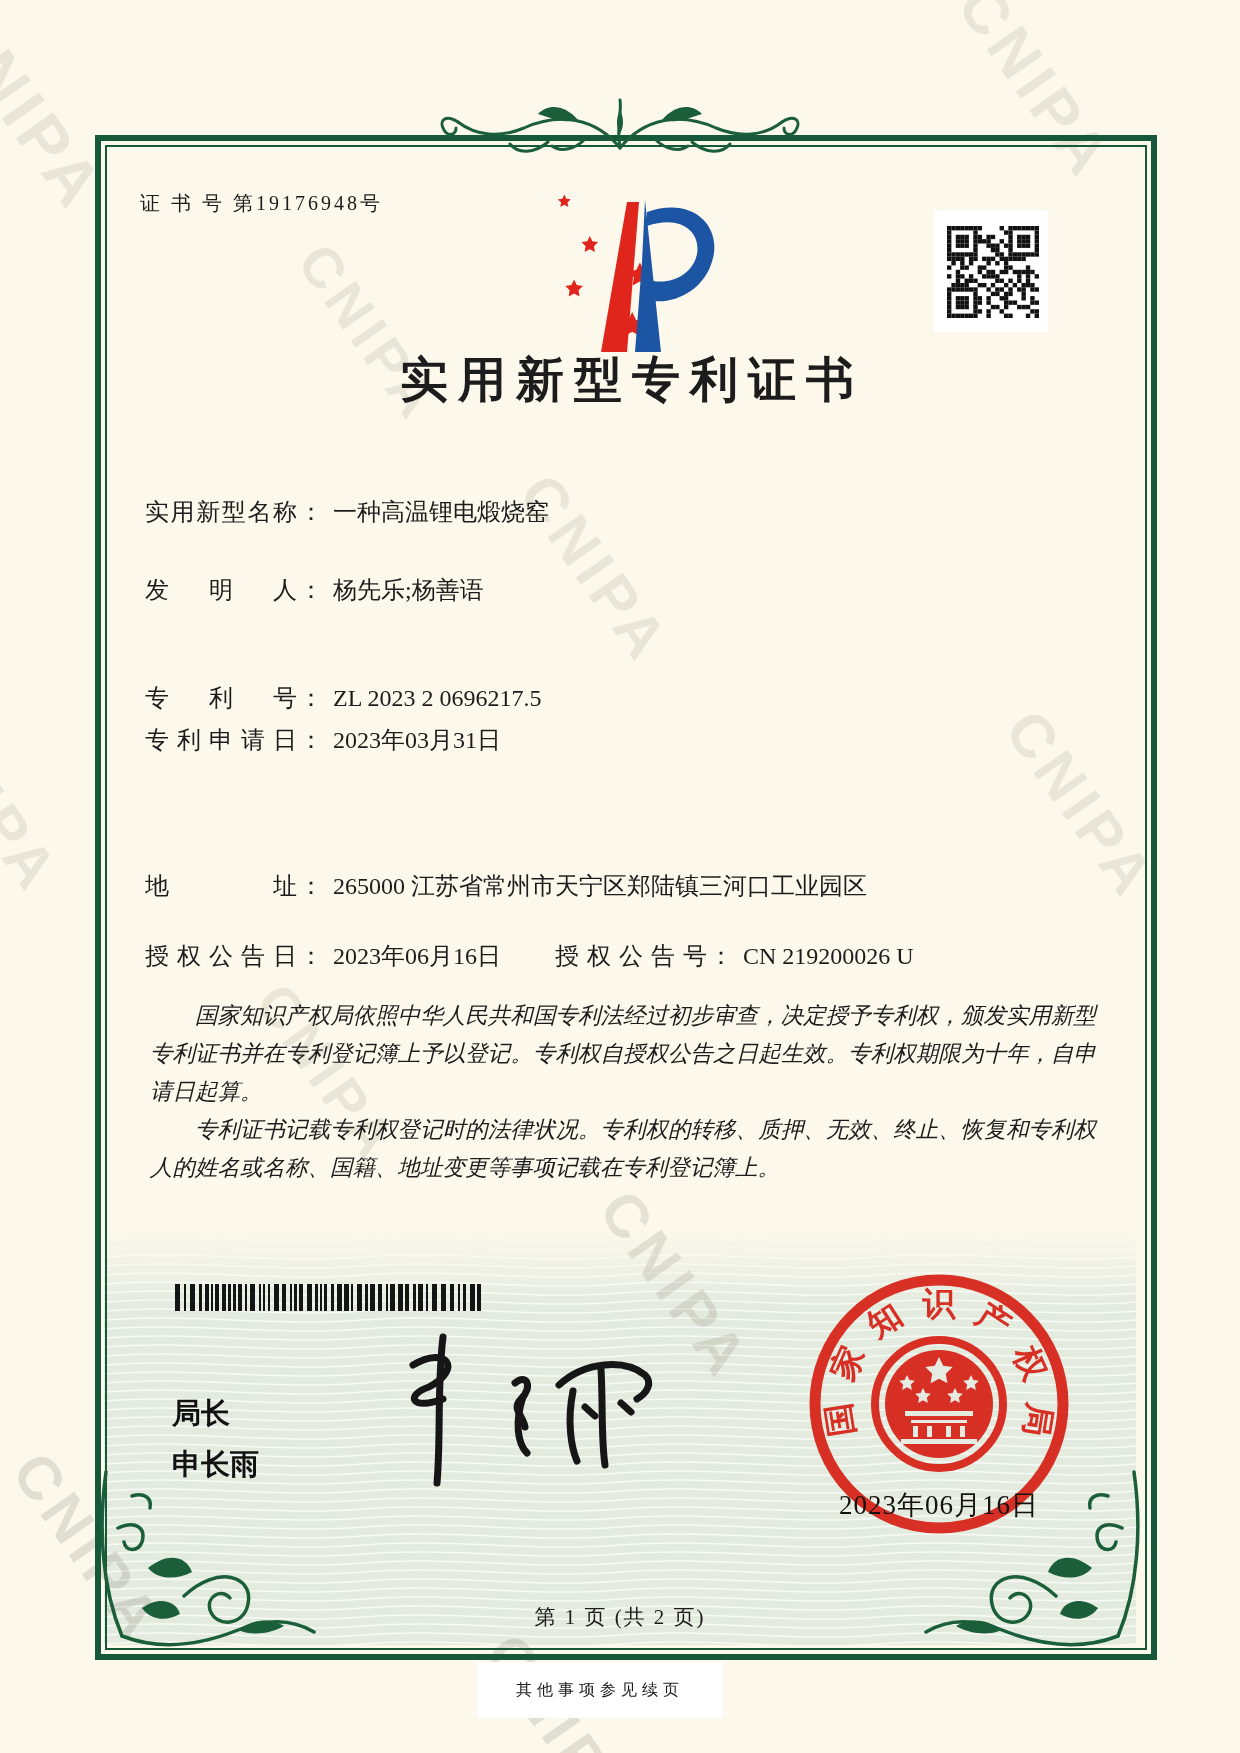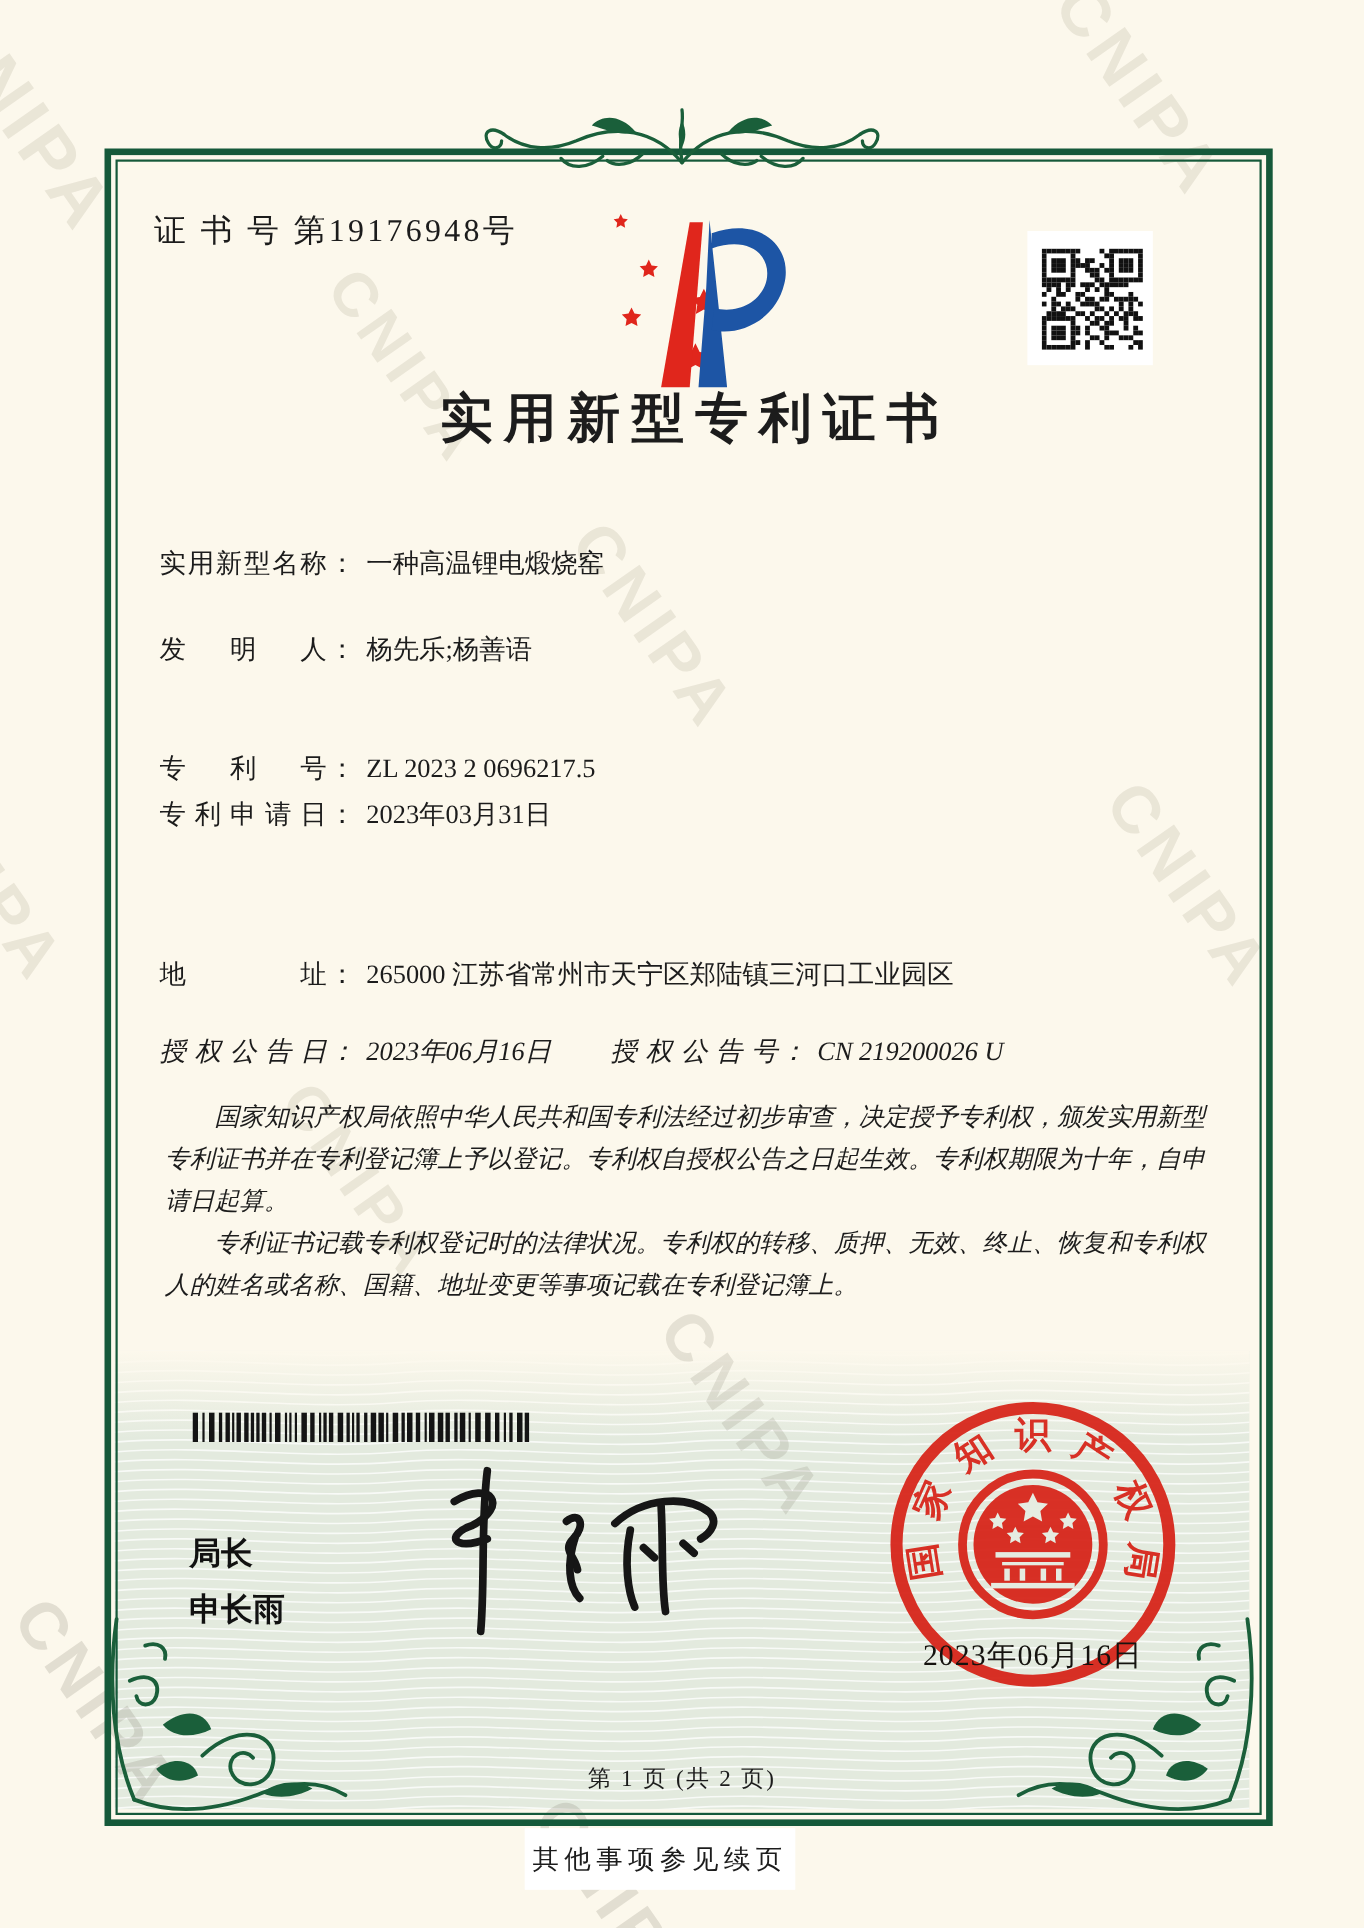--- a/index.html
+++ b/index.html
@@ -15,21 +15,21 @@
   .band{position:absolute;left:104px;top:1228px;width:1032px;height:417px;z-index:1;}
   .band-fade{position:absolute;left:104px;top:1228px;width:1032px;height:80px;z-index:1;
       background:linear-gradient(#fcf8ec,rgba(252,248,236,0));}
 
   
   .frame{position:absolute;left:95px;top:135px;width:1050px;height:1513px;
          border:6px solid #15593a;z-index:3;}
   .frame-inner{position:absolute;inset:4px;border:2px solid #15593a;}
   .ornament{position:absolute;z-index:4;}
 
-  .certno{position:absolute;left:140px;top:190px;font-size:29px;letter-spacing:3px;z-index:5;}
+  .certno{position:absolute;left:140px;top:190px;font-size:20px;letter-spacing:3px;z-index:5;}
 
   .logo{position:absolute;left:515px;top:192px;z-index:5;}
 
   .qrbox{position:absolute;left:934px;top:210px;width:114px;height:122px;background:#fff;z-index:5;}
   .qr{position:absolute;left:947px;top:226px;z-index:6;}
 
   .title{position:absolute;left:0;top:348px;width:1240px;text-align:center;
          font-size:48px;font-weight:bold;letter-spacing:10px;z-index:5;padding-left:12px;}
 
   .frow{position:absolute;left:145px;width:960px;font-size:24px;z-index:5;white-space:nowrap;}
@@ -49,21 +49,21 @@
   .sig{position:absolute;left:375px;top:1333px;z-index:5;}
 
   .seal{position:absolute;left:794px;top:1259px;z-index:5;}
   .sealdate{position:absolute;left:794px;top:1487px;width:290px;text-align:center;
             font-size:27px;color:#15130f;z-index:6;letter-spacing:1px;}
 
   .pageinfo{position:absolute;left:0;top:1603px;width:1240px;text-align:center;
             font-size:21px;z-index:5;letter-spacing:2px;}
   .contbox{position:absolute;left:477px;top:1662px;width:246px;height:56px;background:#ffffff;
            display:flex;align-items:center;justify-content:center;z-index:5;
-           font-size:24px;letter-spacing:5px;}
+           font-size:16px;letter-spacing:5px;}
 </style>
 </head>
 <body>
 
 <div class="page">
 
   <svg class="band" id="waveband" viewBox="0 0 1032 417">
       <rect width="1032" height="417" fill="#e3eade"></rect>
       <path d="M0,2 C86,-5 172,9 258,2 C344,-5 430,9 516,2 C602,-5 688,9 774,2 C860,-5 946,9 1032,2" fill="none" stroke="rgba(255,255,255,0.75)" stroke-width="1.5"></path>
       <path d="M0,11 C86,4 172,18 258,11 C344,4 430,18 516,11 C602,4 688,18 774,11 C860,4 946,18 1032,11" fill="none" stroke="rgba(255,255,255,0.75)" stroke-width="1.5"></path>
@@ -440,21 +440,21 @@
   </div>
   <div class="frow" style="top:682px;">
     <span class="flabel">专利号</span><span class="fcolon">：</span><span class="fvalue">ZL 2023 2 0696217.5</span>
   </div>
   <div class="frow" style="top:724px;">
     <span class="flabel">专利申请日</span><span class="fcolon">：</span><span class="fvalue">2023年03月31日</span>
   </div>
   <div class="frow" style="top:870px;">
     <span class="flabel">地址</span><span class="fcolon">：</span><span class="fvalue">265000 江苏省常州市天宁区郑陆镇三河口工业园区</span>
   </div>
-  <div class="frow" style="top:940px;font-style:italic;">
+  <div class="frow" style="top:940px;">
     <span class="flabel">授权公告日</span><span class="fcolon">：</span><span class="fvalue">2023年06月16日</span>
     <span class="pair2">
       <span class="flabel">授权公告号</span><span class="fcolon">：</span><span class="fvalue">CN 219200026 U</span>
     </span>
   </div>
 
   <div class="paras">
     <p>国家知识产权局依照中华人民共和国专利法经过初步审查，决定授予专利权，颁发实用新型专利证书并在专利登记簿上予以登记。专利权自授权公告之日起生效。专利权期限为十年，自申请日起算。</p>
     <p>专利证书记载专利权登记时的法律状况。专利权的转移、质押、无效、终止、恢复和专利权人的姓名或名称、国籍、地址变更等事项记载在专利登记簿上。</p>
   </div>

